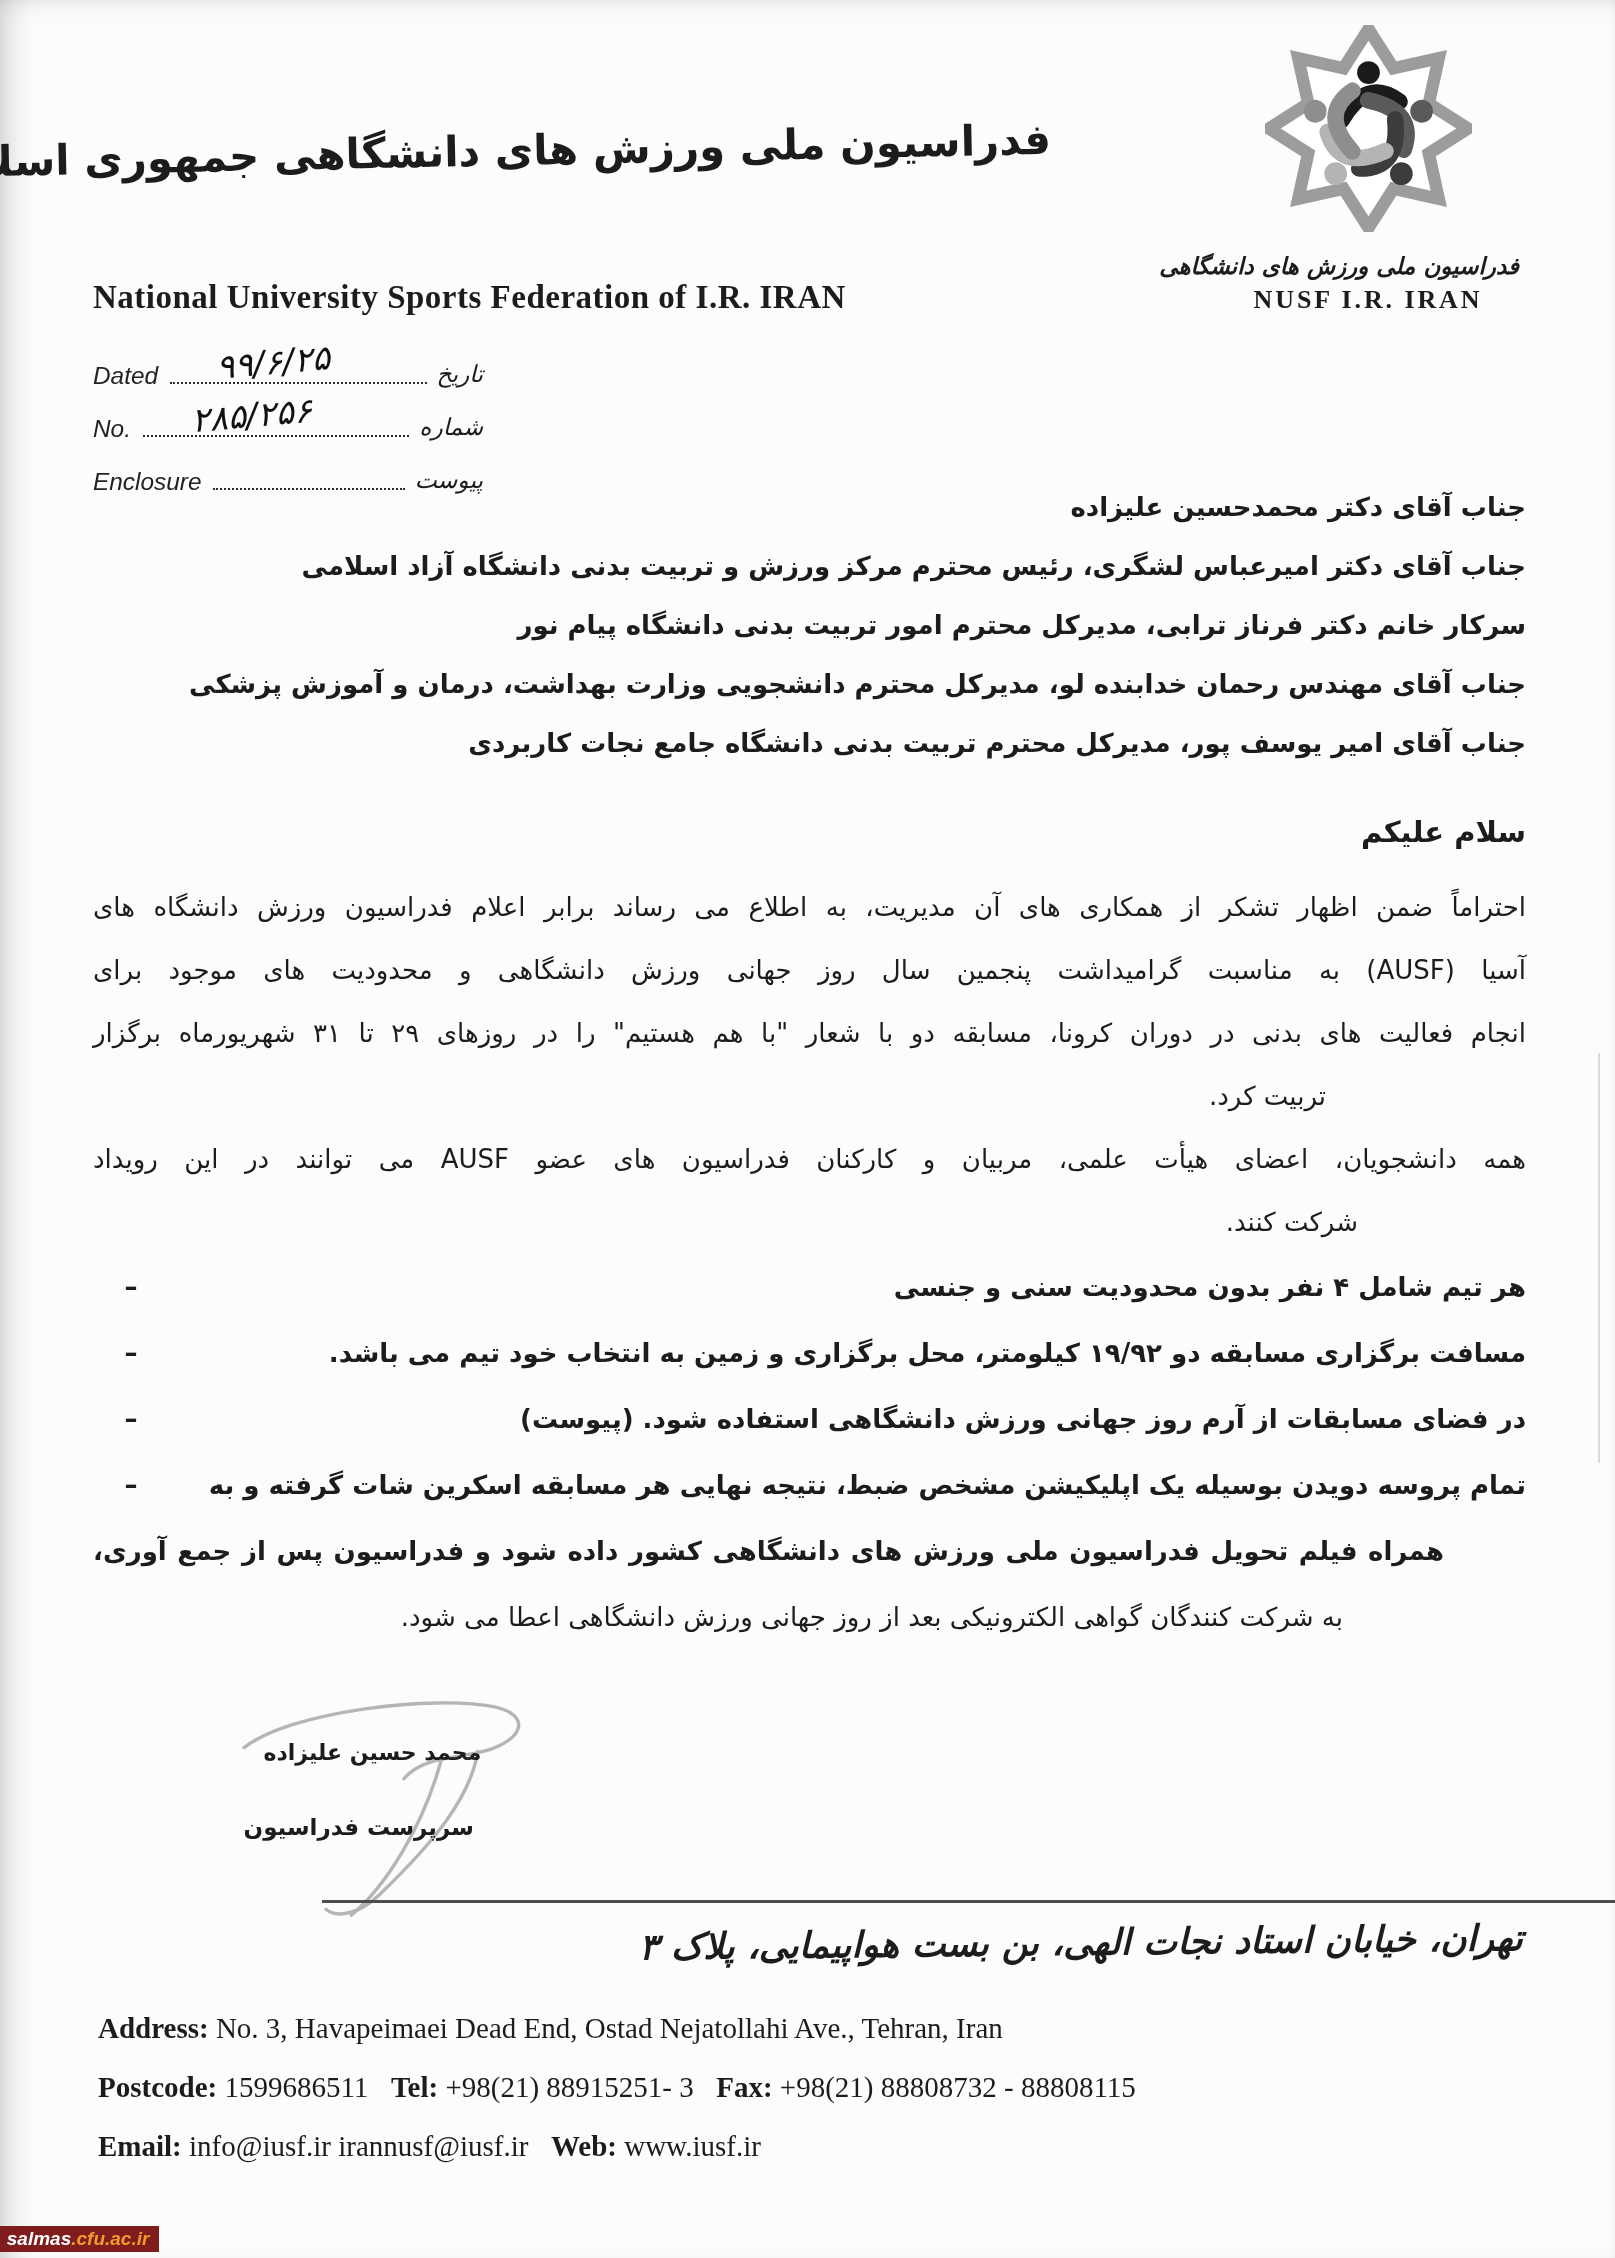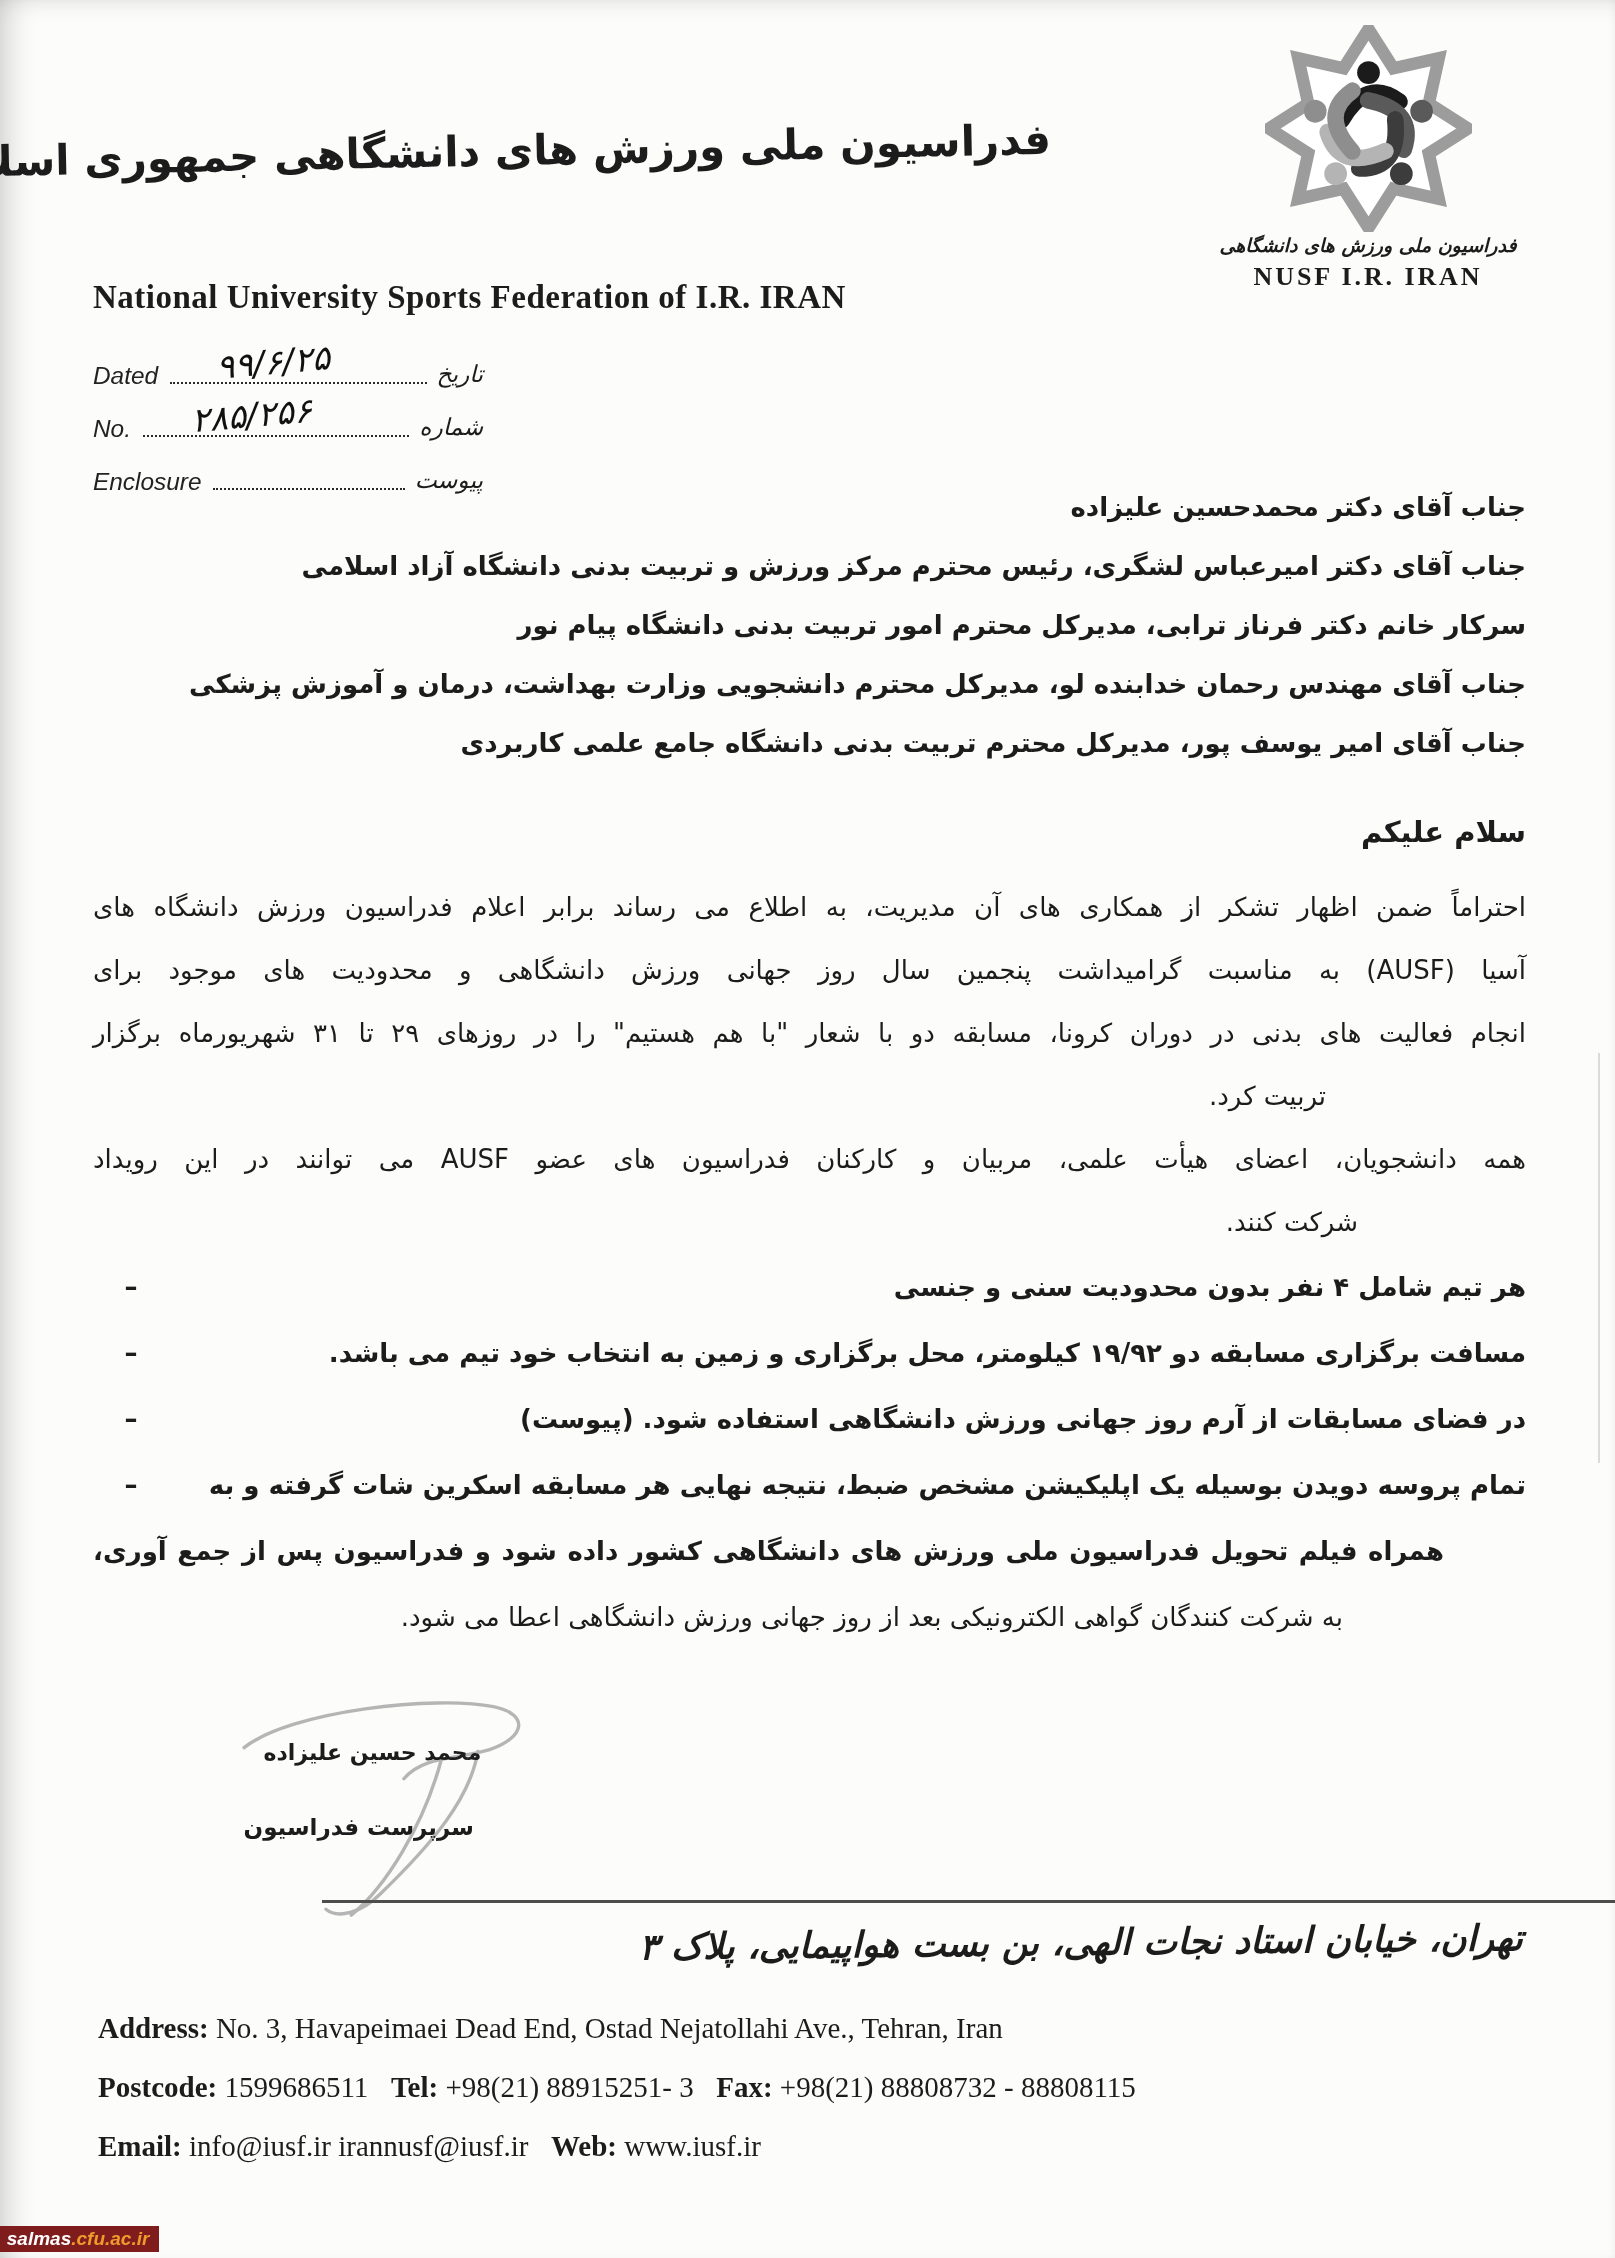--- a/index.html
+++ b/index.html
@@ -19,21 +19,21 @@
     position:absolute;top:125px;left:76px;width:975px;
     font-size:42px;font-weight:bold;white-space:nowrap;text-align:center;
     transform:rotate(-1.2deg);letter-spacing:-1px;
   }
   .en-masthead{
     position:absolute;top:279px;left:93px;width:975px;
     font-size:33px;font-weight:bold;text-align:left;letter-spacing:0.5px;
   }
   .logo-block{position:absolute;top:25px;left:1217px;width:302px;text-align:center;}
   .logo-block svg{display:block;margin:0 auto;}
-  .logo-fa{font-size:19px;font-style:italic;font-weight:bold;margin-top:2px;white-space:nowrap;}
+  .logo-fa{font-size:23px;font-style:italic;font-weight:bold;margin-top:21px;white-space:nowrap;}
   .logo-en{font-size:26px;font-weight:bold;letter-spacing:2.9px;margin-top:5.9px;}
 
   
   .meta-block{position:absolute;top:339px;left:93px;width:390px;}
   .meta-row{display:flex;align-items:flex-end;height:53px;font-style:italic;}
   .meta-en{font-family:"Liberation Sans",sans-serif;font-size:24.4px;color:#222;padding-bottom:2px;}
   .meta-dots{flex:1;position:relative;border-bottom:2.9px dotted #2a2a2a;margin:0 9.8px 7.8px 11.7px;height:33px;}
   .meta-fa{font-size:23.4px;padding-bottom:3.9px;}
   .handwriting{
     position:absolute;bottom:0;left:18%;font-size:34px;color:#111;
@@ -142,21 +142,21 @@
       <span class="meta-dots"></span>
       <span class="meta-fa fa">پیوست</span>
     </div>
   </div>
 
   <div class="recipients fa">
     <div class="line">جناب آقای دکتر محمدحسین علیزاده</div>
     <div class="line">جناب آقای دکتر امیرعباس لشگری، رئیس محترم مرکز ورزش و تربیت بدنی دانشگاه آزاد اسلامی</div>
     <div class="line">سرکار خانم دکتر فرناز ترابی، مدیرکل محترم امور تربیت بدنی دانشگاه پیام نور</div>
     <div class="line">جناب آقای مهندس رحمان خدابنده لو، مدیرکل محترم دانشجویی وزارت بهداشت، درمان و آموزش پزشکی</div>
-    <div class="line">جناب آقای امیر یوسف پور، مدیرکل محترم تربیت بدنی دانشگاه جامع علمی کاربردی</div>
+    <div class="line">جناب آقای امیر یوسف پور، مدیرکل محترم تربیت بدنی دانشگاه جامع نجات کاربردی</div>
   </div>
 
   <div class="greeting fa">سلام علیکم</div>
 
   <div class="body-block fa">
     <div class="bline full">احتراماً ضمن اظهار تشکر از همکاری های آن مدیریت، به اطلاع می رساند برابر اعلام فدراسیون ورزش دانشگاه های</div>
     <div class="bline full">آسیا (AUSF) به مناسبت گرامیداشت پنجمین سال روز جهانی ورزش دانشگاهی و محدودیت های موجود برای</div>
     <div class="bline full">انجام فعالیت های بدنی در دوران کرونا، مسابقه دو با شعار "با هم هستیم" را در روزهای ۲۹ تا ۳۱ شهریورماه برگزار</div>
     <div class="bline last pr200">تربیت کرد.</div>
     <div class="bline full">همه دانشجویان، اعضای هیأت علمی، مربیان و کارکنان فدراسیون های عضو AUSF می توانند در این رویداد</div>

